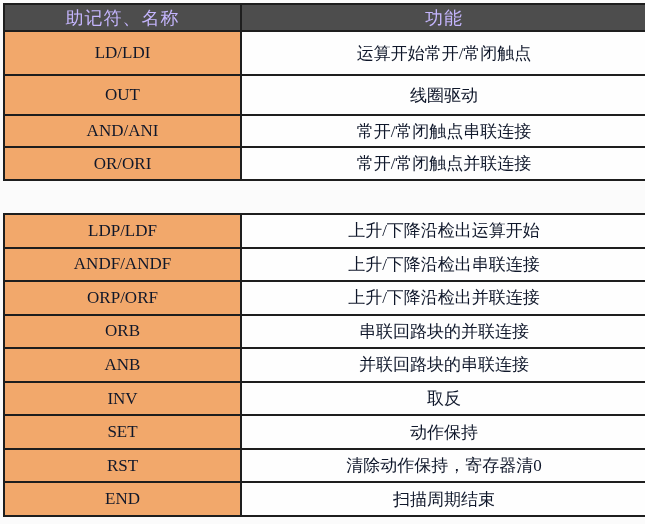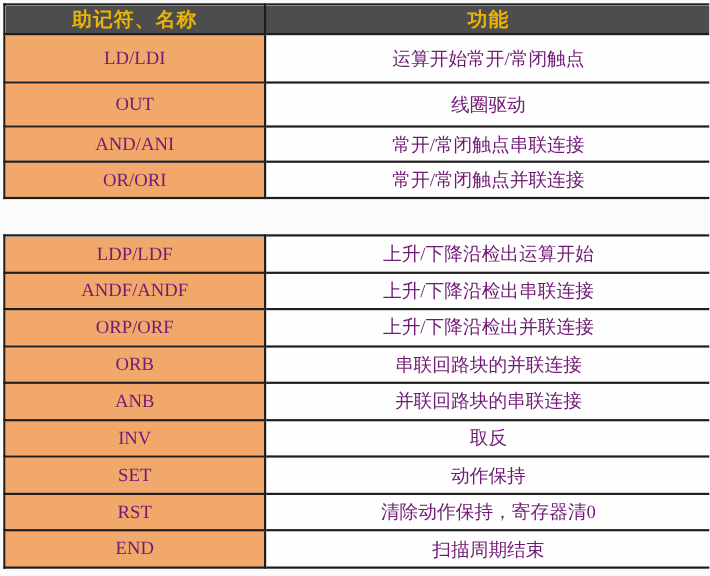--- a/index.html
+++ b/index.html
@@ -35,29 +35,29 @@
     vertical-align: middle;
     padding: 0;
     overflow: hidden;
     white-space: nowrap;
   }
   .col-m { width: 235px; }
   .col-f { width: 404px; }
 
   .tbl th {
     background: #4d4d4d;
-    color: #eab308;
+    color: #c4b5fd;
     font-size: 18px;
-    font-weight: bold;
+    font-weight: normal;
     height: 25px;
     letter-spacing: 1px;
   }
   .tbl td {
     font-size: 17px;
-    color: #701a75;
+    color: #0f172a;
   }
   td.m { background: #f2a86b; }
   td.f { background: #fefefe; }
 
   
   .tbl1 tbody tr:nth-child(1) { height: 44px; }
   .tbl1 tbody tr:nth-child(2) { height: 40px; }
   .tbl1 tbody tr:nth-child(3) { height: 32px; }
   .tbl1 tbody tr:nth-child(4) { height: 33px; }
 </style>

